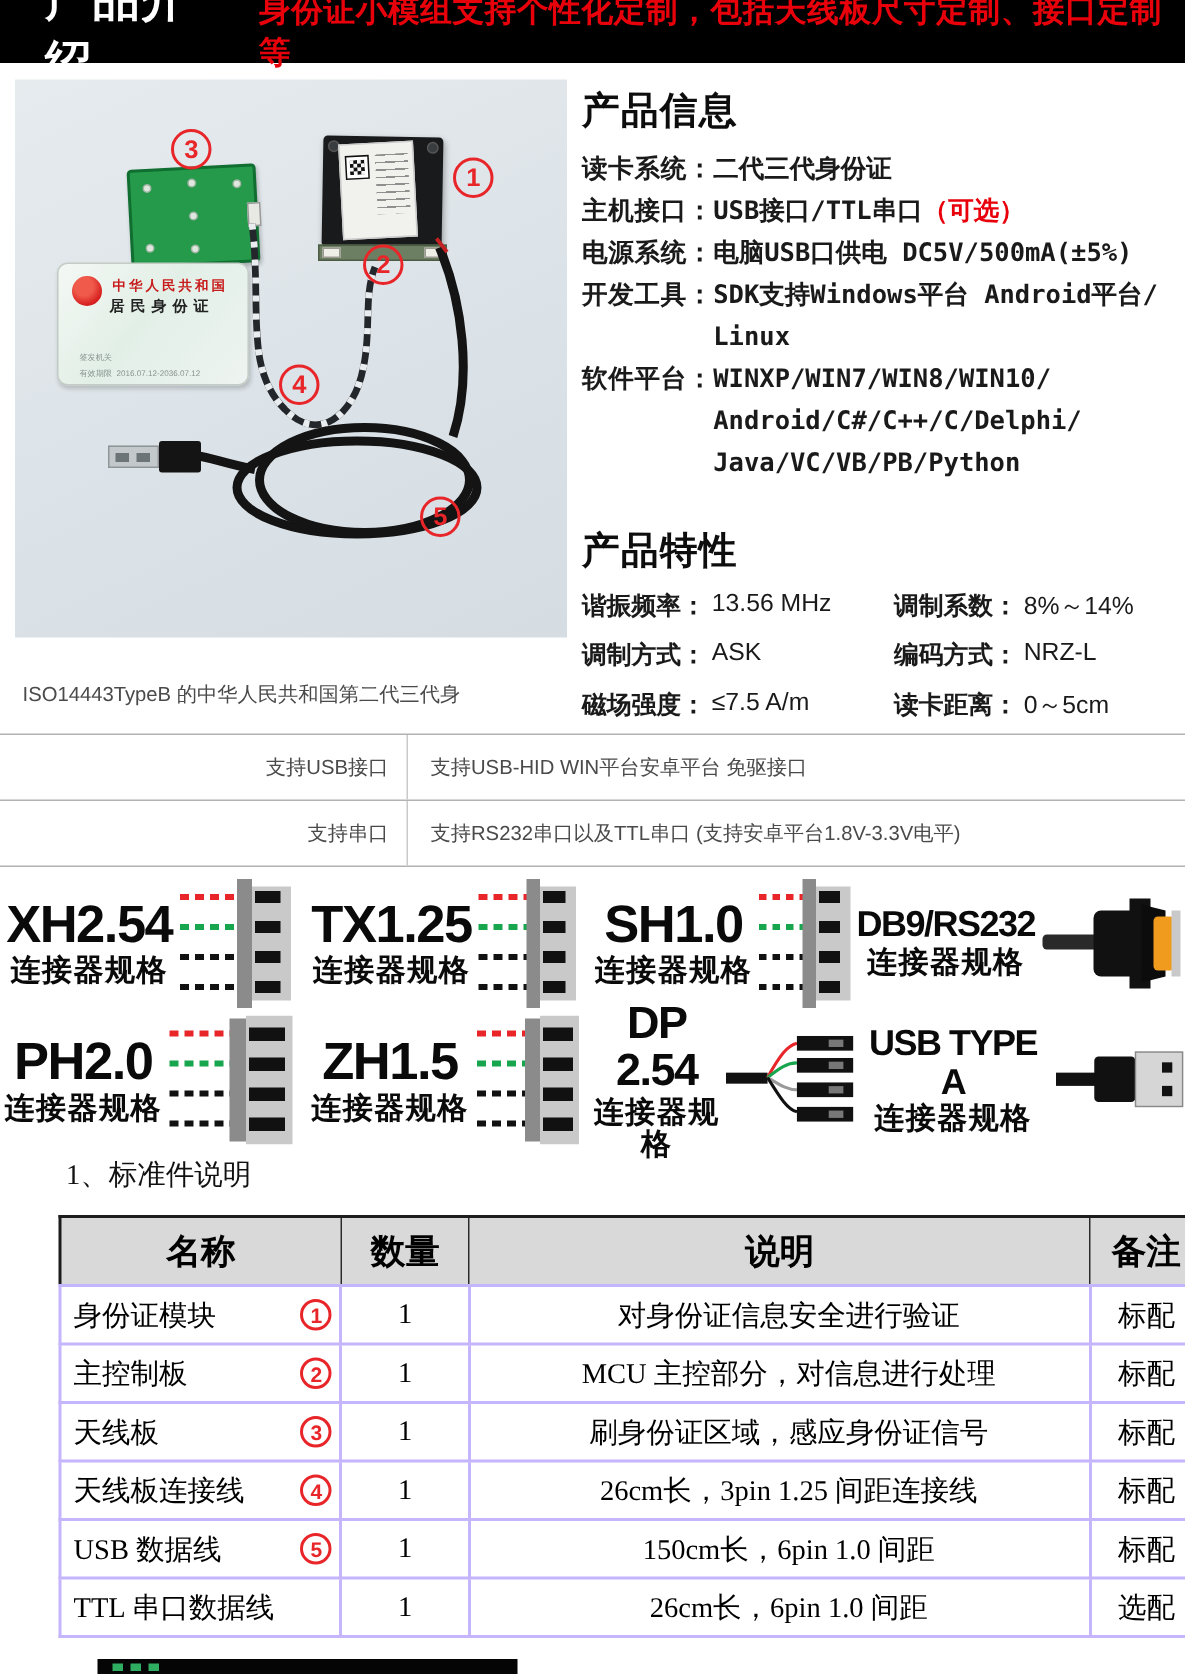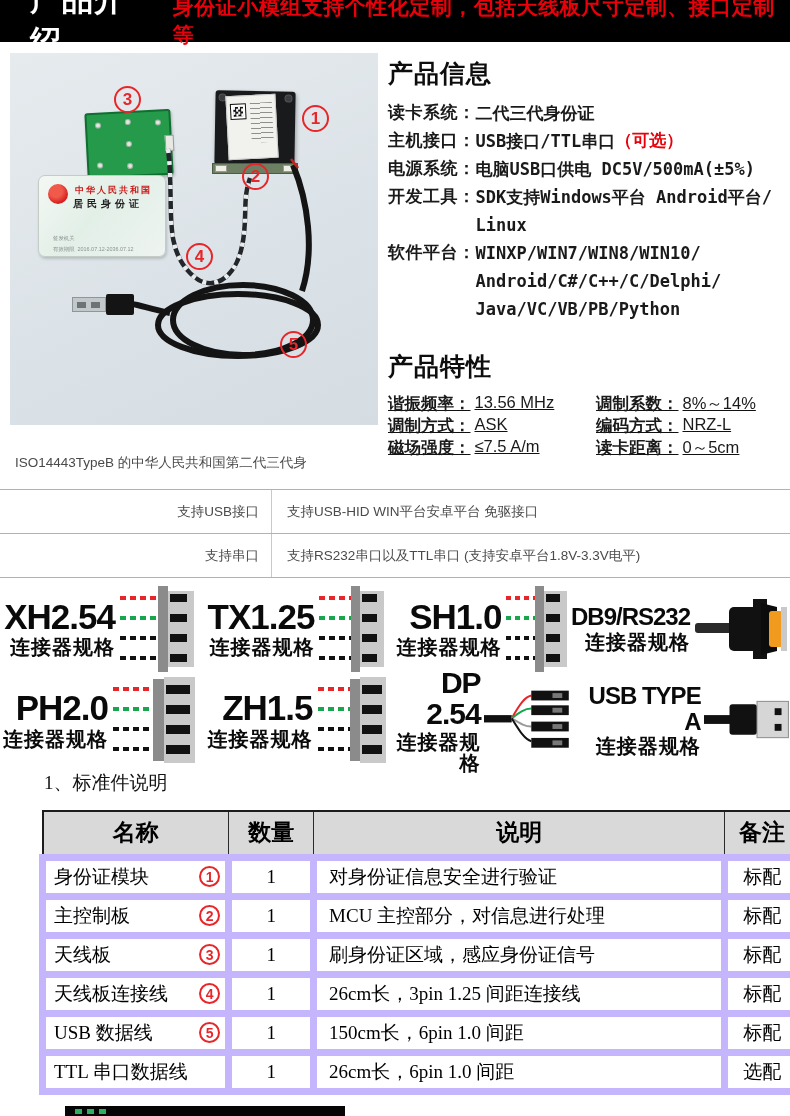--- a/index.html
+++ b/index.html
@@ -55,49 +55,49 @@
 
   
   .sec-title { font-size:25px; font-weight:bold; color:#0d0d0d; letter-spacing:1px; }
   .info { position:absolute; left:388px; top:57px; width:398px; }
   .spec-rows { margin-top:9px; }
   .spec-row { display:flex; font-size:17px; line-height:28px; }
   .spec-label { font-weight:bold; color:#1a1a1a; white-space:nowrap; letter-spacing:0.5px; }
   .spec-val { font-family:"DejaVu Sans Mono", monospace; font-weight:600; color:#1a1a1a; }
   .spec-red { color:#e8000a; font-weight:bold; }
   .features { position:absolute; left:388px; top:306px; width:400px;margin-top:44px; }
-  .feat-grid { margin-top:10px; display:grid; grid-template-columns:208px 1fr; row-gap:0;text-decoration:underline; }
+  .feat-grid { margin-top:10px; display:grid; grid-template-columns:208px 1fr; row-gap:11px; }
   .feat-item { display:flex; font-size:16.5px; }
   .feat-label { font-weight:bold; color:#1a1a1a; white-space:nowrap; }
   .feat-val { color:#1a1a1a; margin-left:4px; }
 
   
   .support { position:absolute; left:0; top:437px; width:790px; color:#4a4a4a; }
   .support-row { display:flex; border-bottom:1px solid #b2b2b2; }
   .support-label { width:272px; border-right:1px solid #c9c9c9; display:flex; flex-direction:column;
                    justify-content:center; align-items:flex-end; padding-right:12px; font-size:13.5px; line-height:19px; }
   .support-desc { flex:1; display:flex; align-items:center; padding-left:15px; font-size:13.5px; }
 
   
   .connectors { position:absolute; left:0; top:582px; width:790px; height:183px; display:grid;
                 grid-template-columns:200px 195px 175px 220px; grid-template-rows:93px 90px; }
   .conn-cell { display:flex; align-items:center; justify-content:center; gap:3px; }
-  .conn-text { text-align:right; line-height:1.05; }
+  .conn-text { text-align:center; line-height:1.05; }
   .conn-name { font-weight:900; color:#0a0a0a; letter-spacing:-1px; }
   .nm-lg { font-size:35px; } .nm-md { font-size:30px; } .nm-sm { font-size:24px; }
   .conn-spec { font-weight:bold; font-size:20px; color:#0a0a0a; letter-spacing:1px; margin-top:2px; }
 
   
   .parts-heading { position:absolute; left:44px; top:770px; font-size:19px; color:#111;
                    font-family:"Liberation Serif", serif; }
   table.parts { position:absolute; left:39px; top:810px; width:764px; border-collapse:collapse;
                 font-family:"Liberation Serif", serif; border:2px solid #1c1c1c; }
   table.parts th { background:#d9d9d9; border:1px solid #2a2a2a; height:46px; font-size:23px;
                    font-weight:bold; color:#000; }
-  table.parts td { border:7px solid #c4b5fd; height:39px; font-size:19px; color:#000; }
+  table.parts td { border:2px solid #c4b5fd; height:39px; font-size:19px; color:#000;text-align:center; }
   .cell-name { display:flex; align-items:center; justify-content:space-between; padding:0 5px 0 8px; }
   .cell-qty, .cell-note { text-align:center; }
   .cell-desc { padding-left:12px; }
   .num-badge { width:21px; height:21px; border:2px solid #e8262a; border-radius:50%; color:#e8262a;
                font-size:14px; font-weight:bold; display:inline-flex; align-items:center; justify-content:center;
                font-family:"Liberation Sans", sans-serif; flex:none; }
   .num-badge:empty { visibility:hidden; }
 
   
   .bottom-banner { position:absolute; left:65px; top:1106px; width:280px; height:10px; background:#050505;

